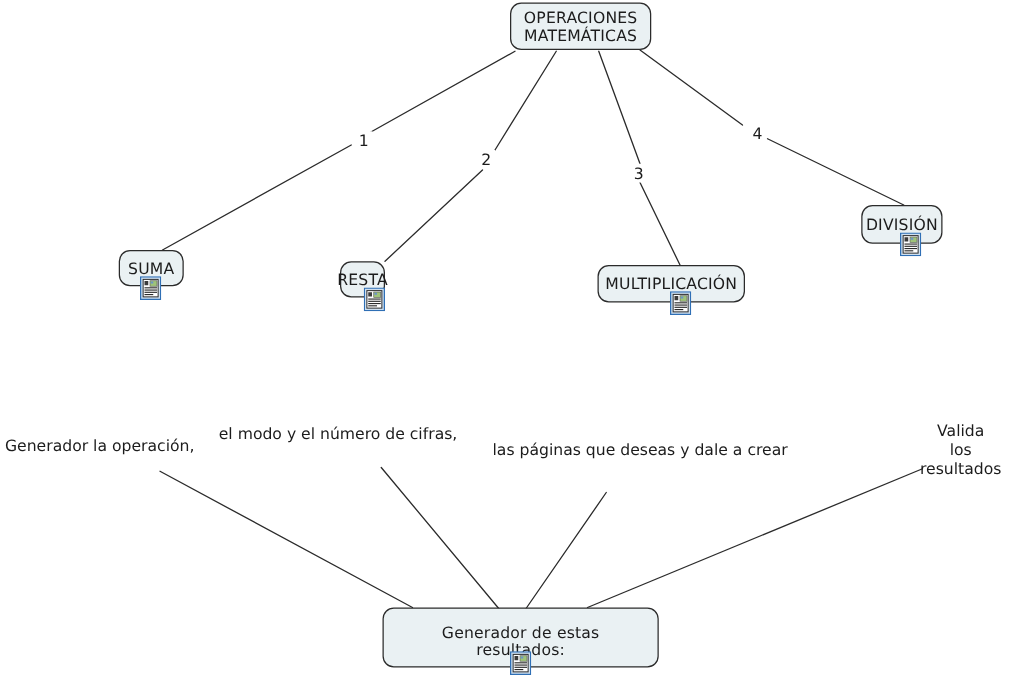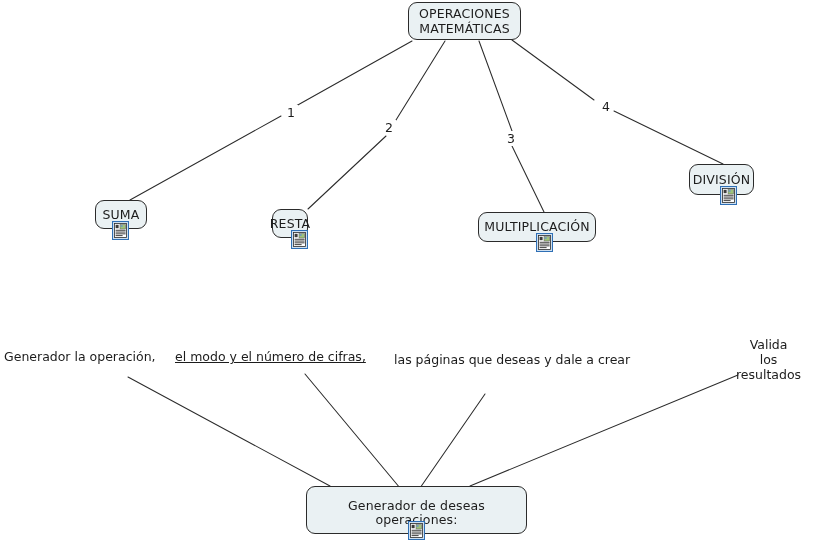--- a/index.html
+++ b/index.html
@@ -188,21 +188,21 @@
       <g fill="#2b2b2b">
         <rect x="3.6" y="8.8" width="10" height="0.9"></rect>
         <rect x="3.6" y="10.6" width="10" height="0.9"></rect>
         <rect x="3.6" y="12.4" width="10" height="0.9"></rect>
         <rect x="3.6" y="14.2" width="7" height="0.9"></rect>
       </g>
     </svg>
   </span>
 
   <div class="node" style="left:306px; top:486px; width:221px; height:48px; align-items:flex-start; padding-top:12px;">
-    <span class="node-label">Generador de deseas operaciones:</span>
+    <span class="node-label">Generador de estas resultados:</span>
   </div>
   <span class="note-icon" style="left:408px; top:521px;">
     <svg viewBox="0 0 17 19" width="17" height="19">
       <rect x="0.5" y="0.5" width="16" height="18" fill="#cddff0" stroke="#2f6fb5" stroke-width="1"></rect>
       <rect x="2.5" y="2.5" width="12" height="14" fill="#ffffff" stroke="#2b2b2b" stroke-width="0.8"></rect>
       <rect x="3.6" y="3.8" width="3" height="3.4" fill="#3b3b3b"></rect>
       <rect x="8" y="3.6" width="5.6" height="4.4" fill="#9fc37a" stroke="#5a5a5a" stroke-width="0.5"></rect>
       <rect x="8.6" y="4.2" width="2" height="1.6" fill="#6b93c9"></rect>
       <g fill="#2b2b2b">
         <rect x="3.6" y="8.8" width="10" height="0.9"></rect>
@@ -212,19 +212,19 @@
       </g>
     </svg>
   </span>
 
   <span class="edge-label" style="left:284px; top:105px;">1</span>
   <span class="edge-label" style="left:382px; top:120px;">2</span>
   <span class="edge-label" style="left:504px; top:131px;">3</span>
   <span class="edge-label" style="left:599px; top:99px;">4</span>
 
   <span class="free-text" style="left:4px; top:349px;">Generador la operación,</span>
-  <span class="free-text" style="left:175px; top:349px;text-decoration:underline;">el modo y el número de cifras,</span>
+  <span class="free-text" style="left:175px; top:339px;">el modo y el número de cifras,</span>
   <span class="free-text center" style="left:736px; top:337px;">Valida
 los
 resultados</span>
   <span class="free-text" style="left:394px; top:352px;">las páginas que deseas y dale a crear</span>
 
 </div>
 
 </body></html>

